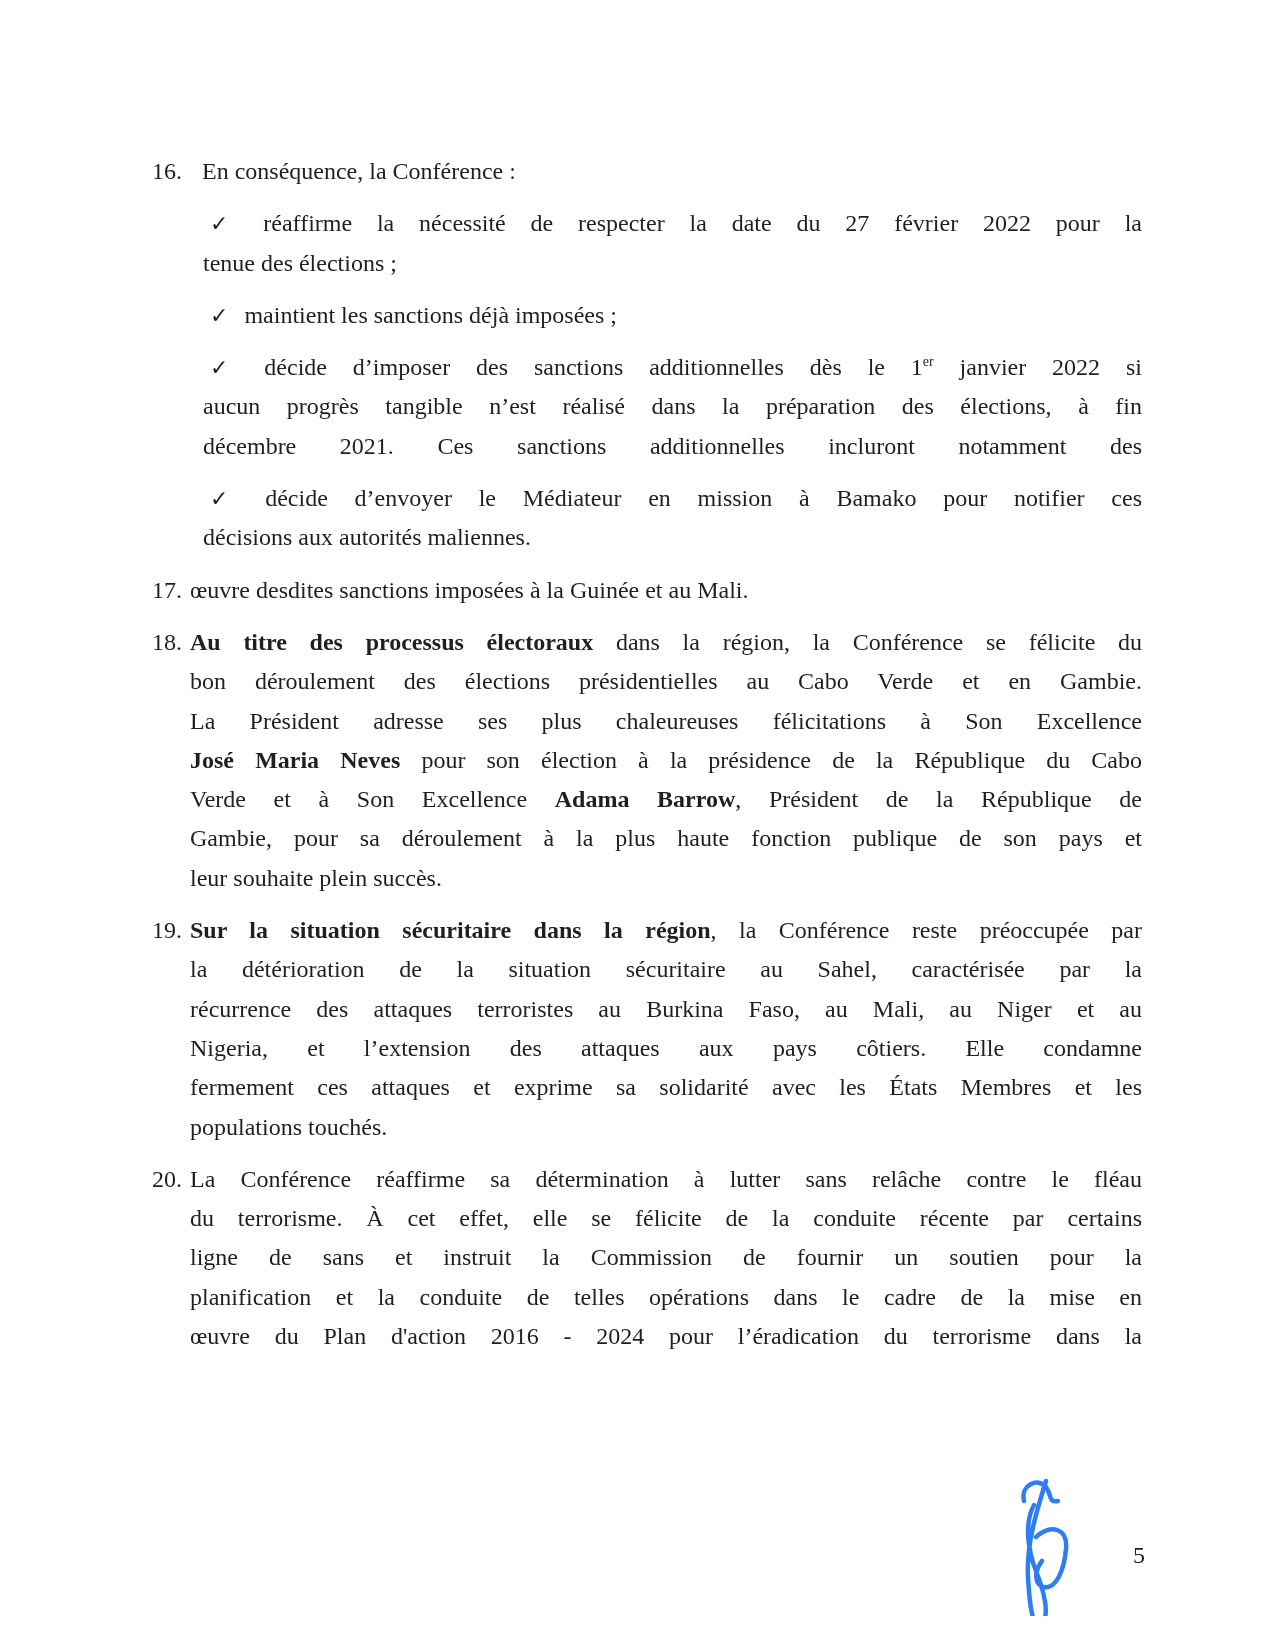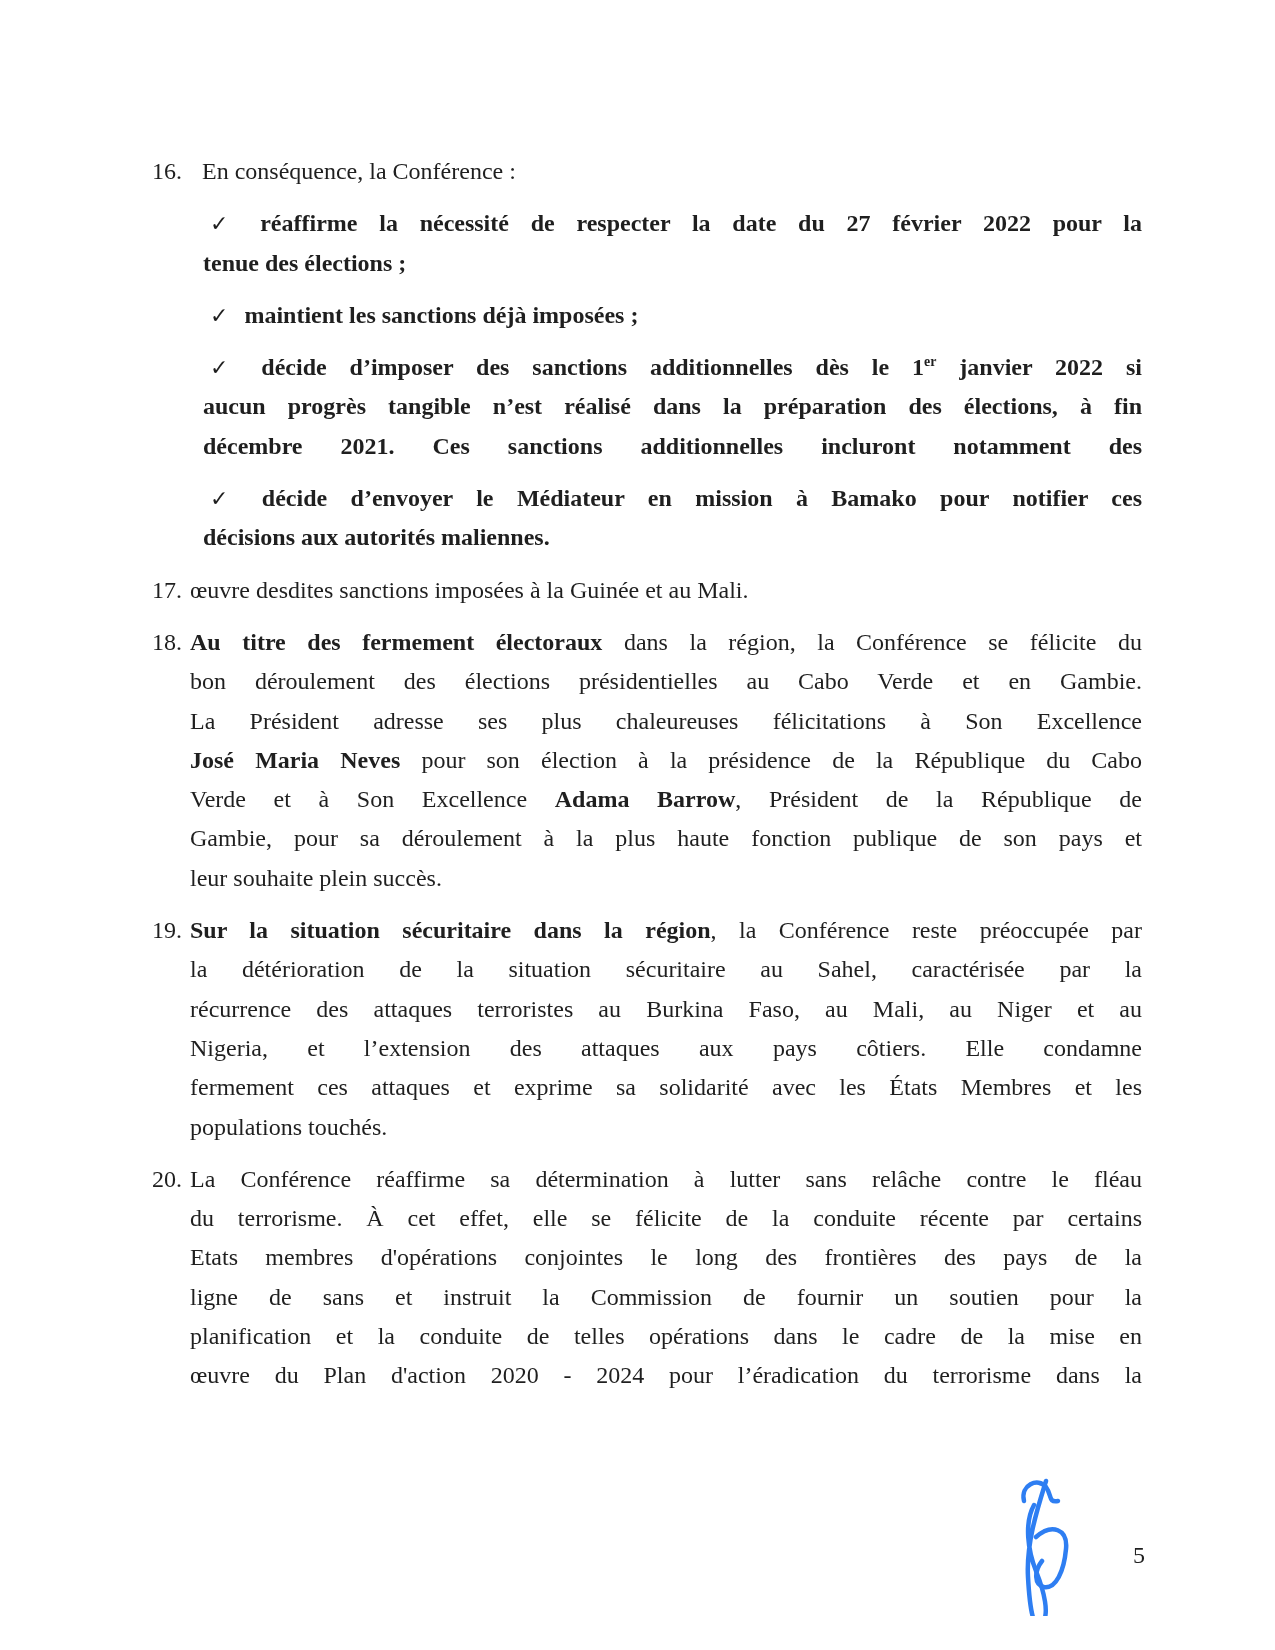--- a/index.html
+++ b/index.html
@@ -11,21 +11,21 @@
   }
   .content {
     position:absolute; left:152px; top:152px; width:990px;
     font-size:24px; line-height:39.3px;
   }
   .para { position:relative; margin-top:13px; }
   .para:first-child { margin-top:0; }
   .num { position:absolute; left:0; top:0; }
   .para.numbered { padding-left:38px; }
   .para.numbered.wide { padding-left:50px; }
-  .para.check { padding-left:51px;font-weight:bold; }
+  .para.check { padding-left:51px; }
   .tick {
     margin-left:7px; padding-right:16px;
     font-family:"DejaVu Sans","Liberation Sans",sans-serif;
     font-size:22px;
   }
   .line { text-align:left; }
   .line.just { text-align:justify; text-align-last:justify; }
   .line b { font-weight:bold; }
   sup { font-size:0.58em; line-height:0; vertical-align:super; }
   .signature { position:absolute; left:1000px; top:1473px; }
@@ -58,45 +58,44 @@
       <div class="para check">
         <div class="line just"><span class="tick">✓</span><span>décide d’envoyer le Médiateur en mission à Bamako pour notifier ces</span></div>
         <div class="line"><span>décisions aux autorités maliennes.</span></div>
       </div>
       <div class="para numbered">
         <span class="num">17.</span>
         <div class="line"><span>œuvre desdites sanctions imposées à la Guinée et au Mali.</span></div>
       </div>
       <div class="para numbered">
         <span class="num">18.</span>
-        <div class="line just"><b>Au titre des fermement électoraux</b><span> dans la région, la Conférence se félicite du</span></div>
+        <div class="line just"><b>Au titre des processus électoraux</b><span> dans la région, la Conférence se félicite du</span></div>
         <div class="line just"><span>bon déroulement des élections présidentielles au Cabo Verde et en Gambie.</span></div>
         <div class="line just"><span>La Président adresse ses plus chaleureuses félicitations à Son Excellence</span></div>
         <div class="line just"><b>José Maria Neves</b><span> pour son élection à la présidence de la République du Cabo</span></div>
         <div class="line just"><span>Verde et à Son Excellence </span><b>Adama Barrow</b><span>, Président de la République de</span></div>
         <div class="line just"><span>Gambie, pour sa déroulement à la plus haute fonction publique de son pays et</span></div>
         <div class="line"><span>leur souhaite plein succès.</span></div>
       </div>
       <div class="para numbered">
         <span class="num">19.</span>
         <div class="line just"><b>Sur la situation sécuritaire dans la région</b><span>, la Conférence reste préoccupée par</span></div>
         <div class="line just"><span>la détérioration de la situation sécuritaire au Sahel, caractérisée par la</span></div>
         <div class="line just"><span>récurrence des attaques terroristes au Burkina Faso, au Mali, au Niger et au</span></div>
         <div class="line just"><span>Nigeria, et l’extension des attaques aux pays côtiers. Elle condamne</span></div>
         <div class="line just"><span>fermement ces attaques et exprime sa solidarité avec les États Membres et les</span></div>
         <div class="line"><span>populations touchés.</span></div>
       </div>
       <div class="para numbered">
         <span class="num">20.</span>
         <div class="line just"><span>La Conférence réaffirme sa détermination à lutter sans relâche contre le fléau</span></div>
         <div class="line just"><span>du terrorisme. À cet effet, elle se félicite de la conduite récente par certains</span></div>
-        <div class="line just"><span>Etats membres d'opérations conjointes le long des frontières des pays de la</span></div>
         <div class="line just"><span>ligne de sans et instruit la Commission de fournir un soutien pour la</span></div>
         <div class="line just"><span>planification et la conduite de telles opérations dans le cadre de la mise en</span></div>
-        <div class="line just"><span>œuvre du Plan d'action 2020 - 2024 pour l’éradication du terrorisme dans la</span></div>
+        <div class="line just"><span>œuvre du Plan d'action 2016 - 2024 pour l’éradication du terrorisme dans la</span></div>
       </div>
     </div>
 
   <svg class="signature" width="78" height="165" viewBox="0 0 78 165" fill="none" stroke-linecap="round" stroke-linejoin="round">
     <path class="sig-stroke" stroke-width="4.5" d="M 46 8 C 38 34 26 70 28 104 C 30 140 34 158 42 150 C 50 142 44 118 36 98 C 28 78 24 50 34 32" stroke="#2e7ef2"></path>
     <path class="sig-stroke" stroke-width="4.5" d="M 24 28 C 20 12 38 4 46 14 C 52 22 48 30 58 28" stroke="#2e7ef2"></path>
     <path class="sig-stroke" stroke-width="4.5" d="M 36 64 C 52 50 68 56 66 76 C 64 98 56 116 44 114 C 34 112 34 98 42 88" stroke="#2e7ef2"></path>
   </svg>
 
   <div class="page-number">5</div>

